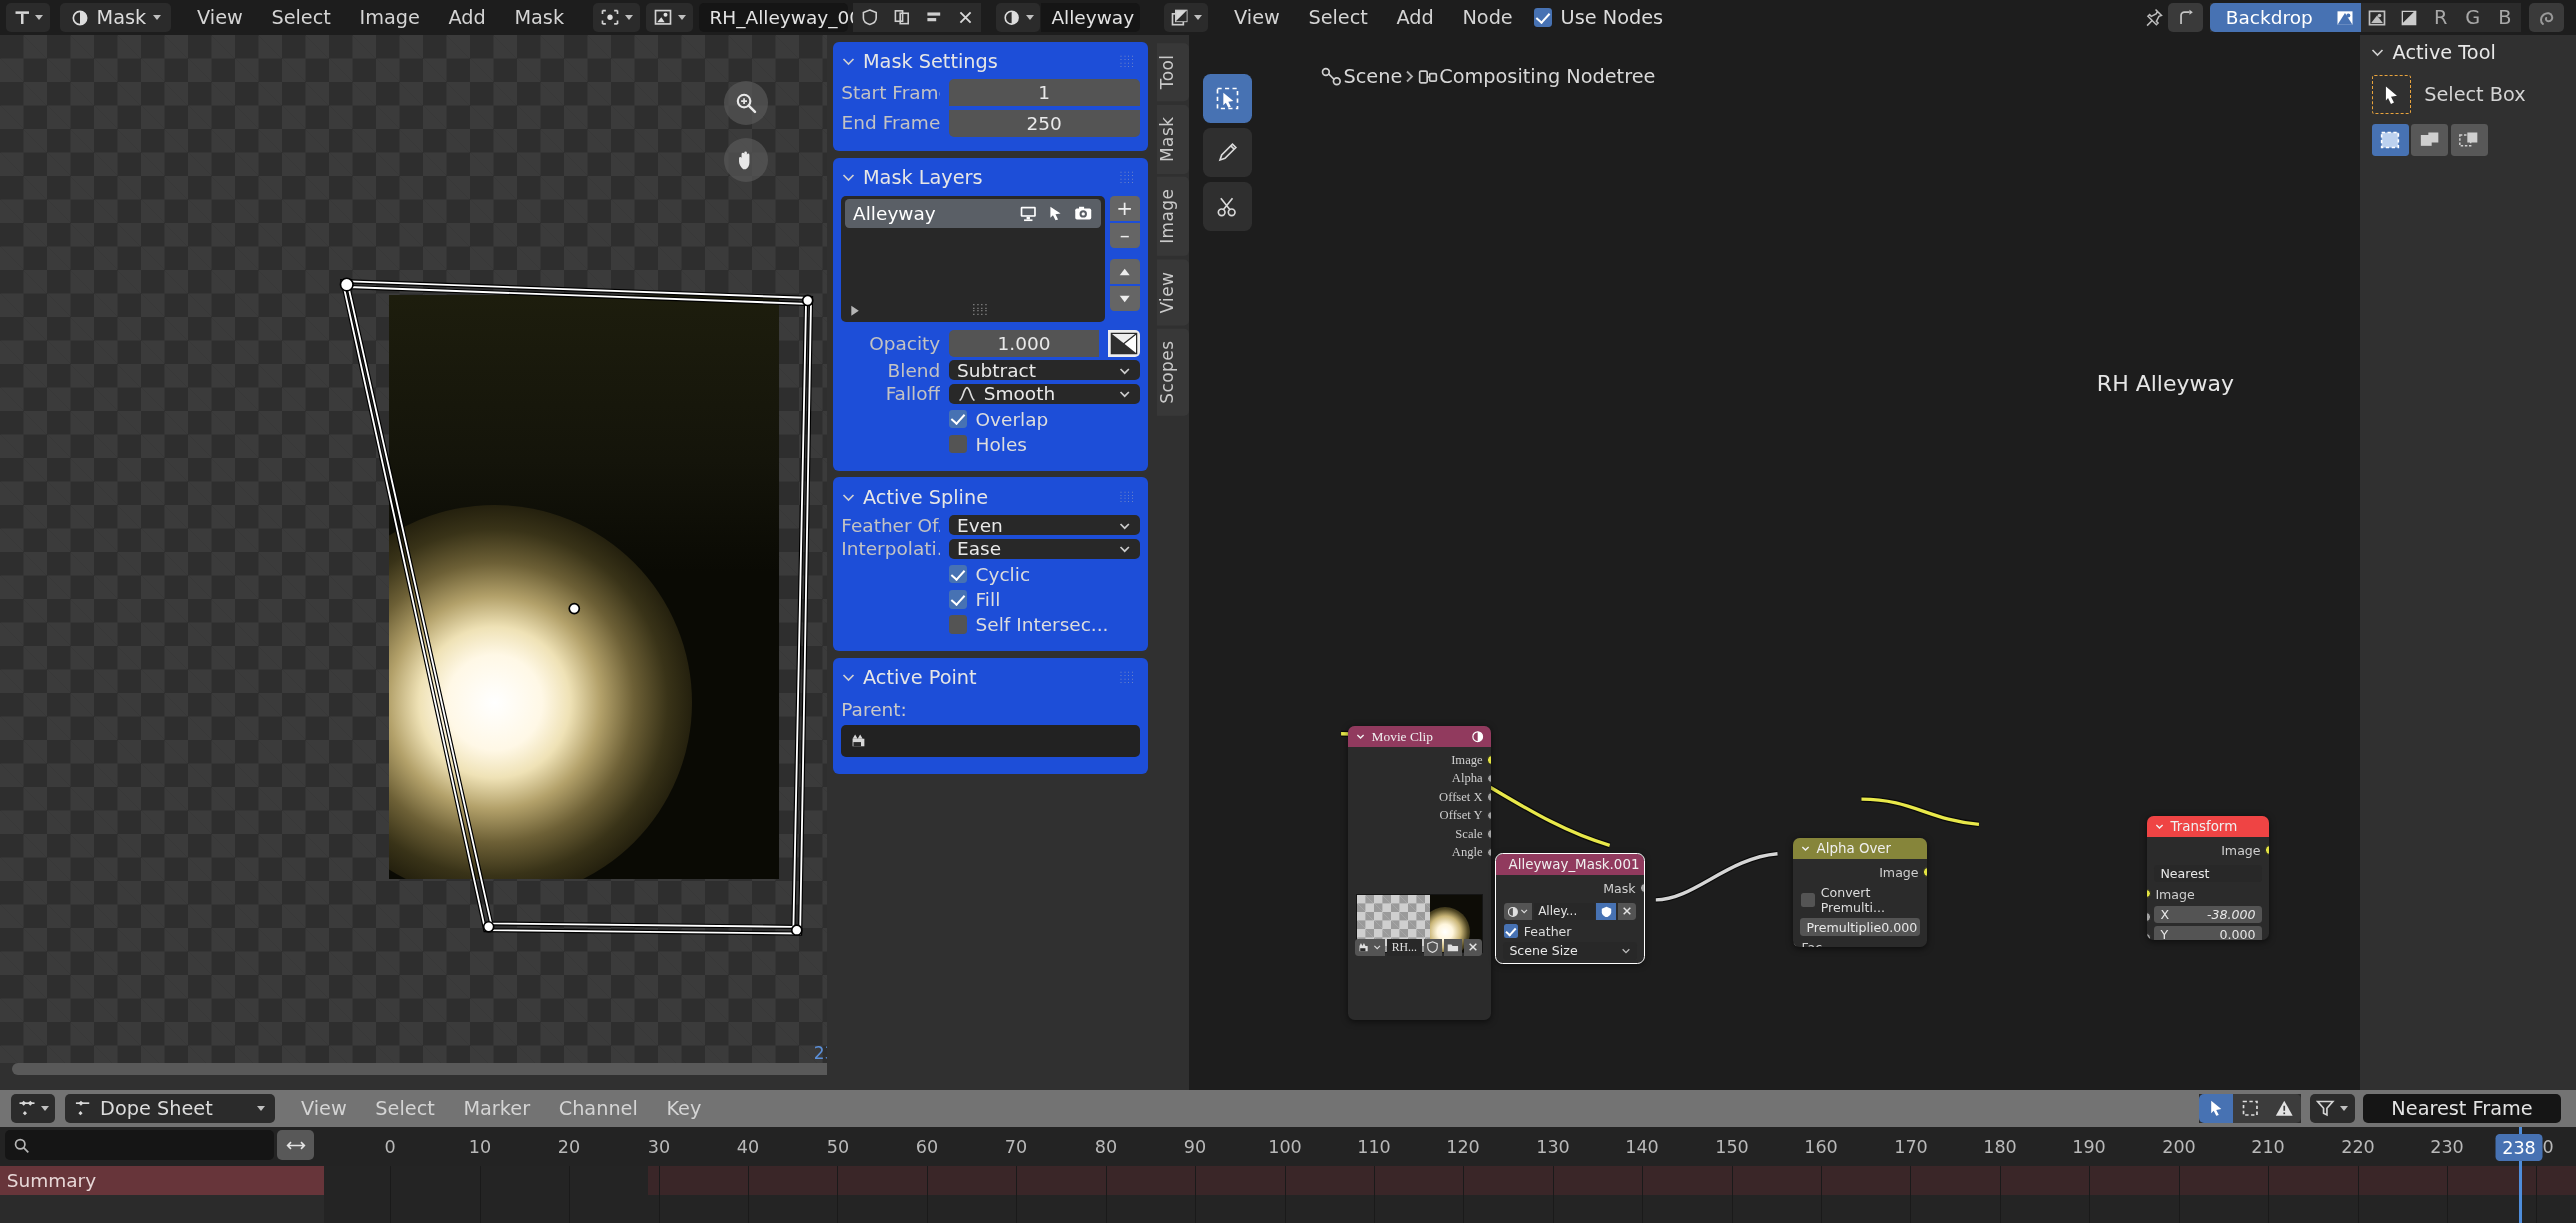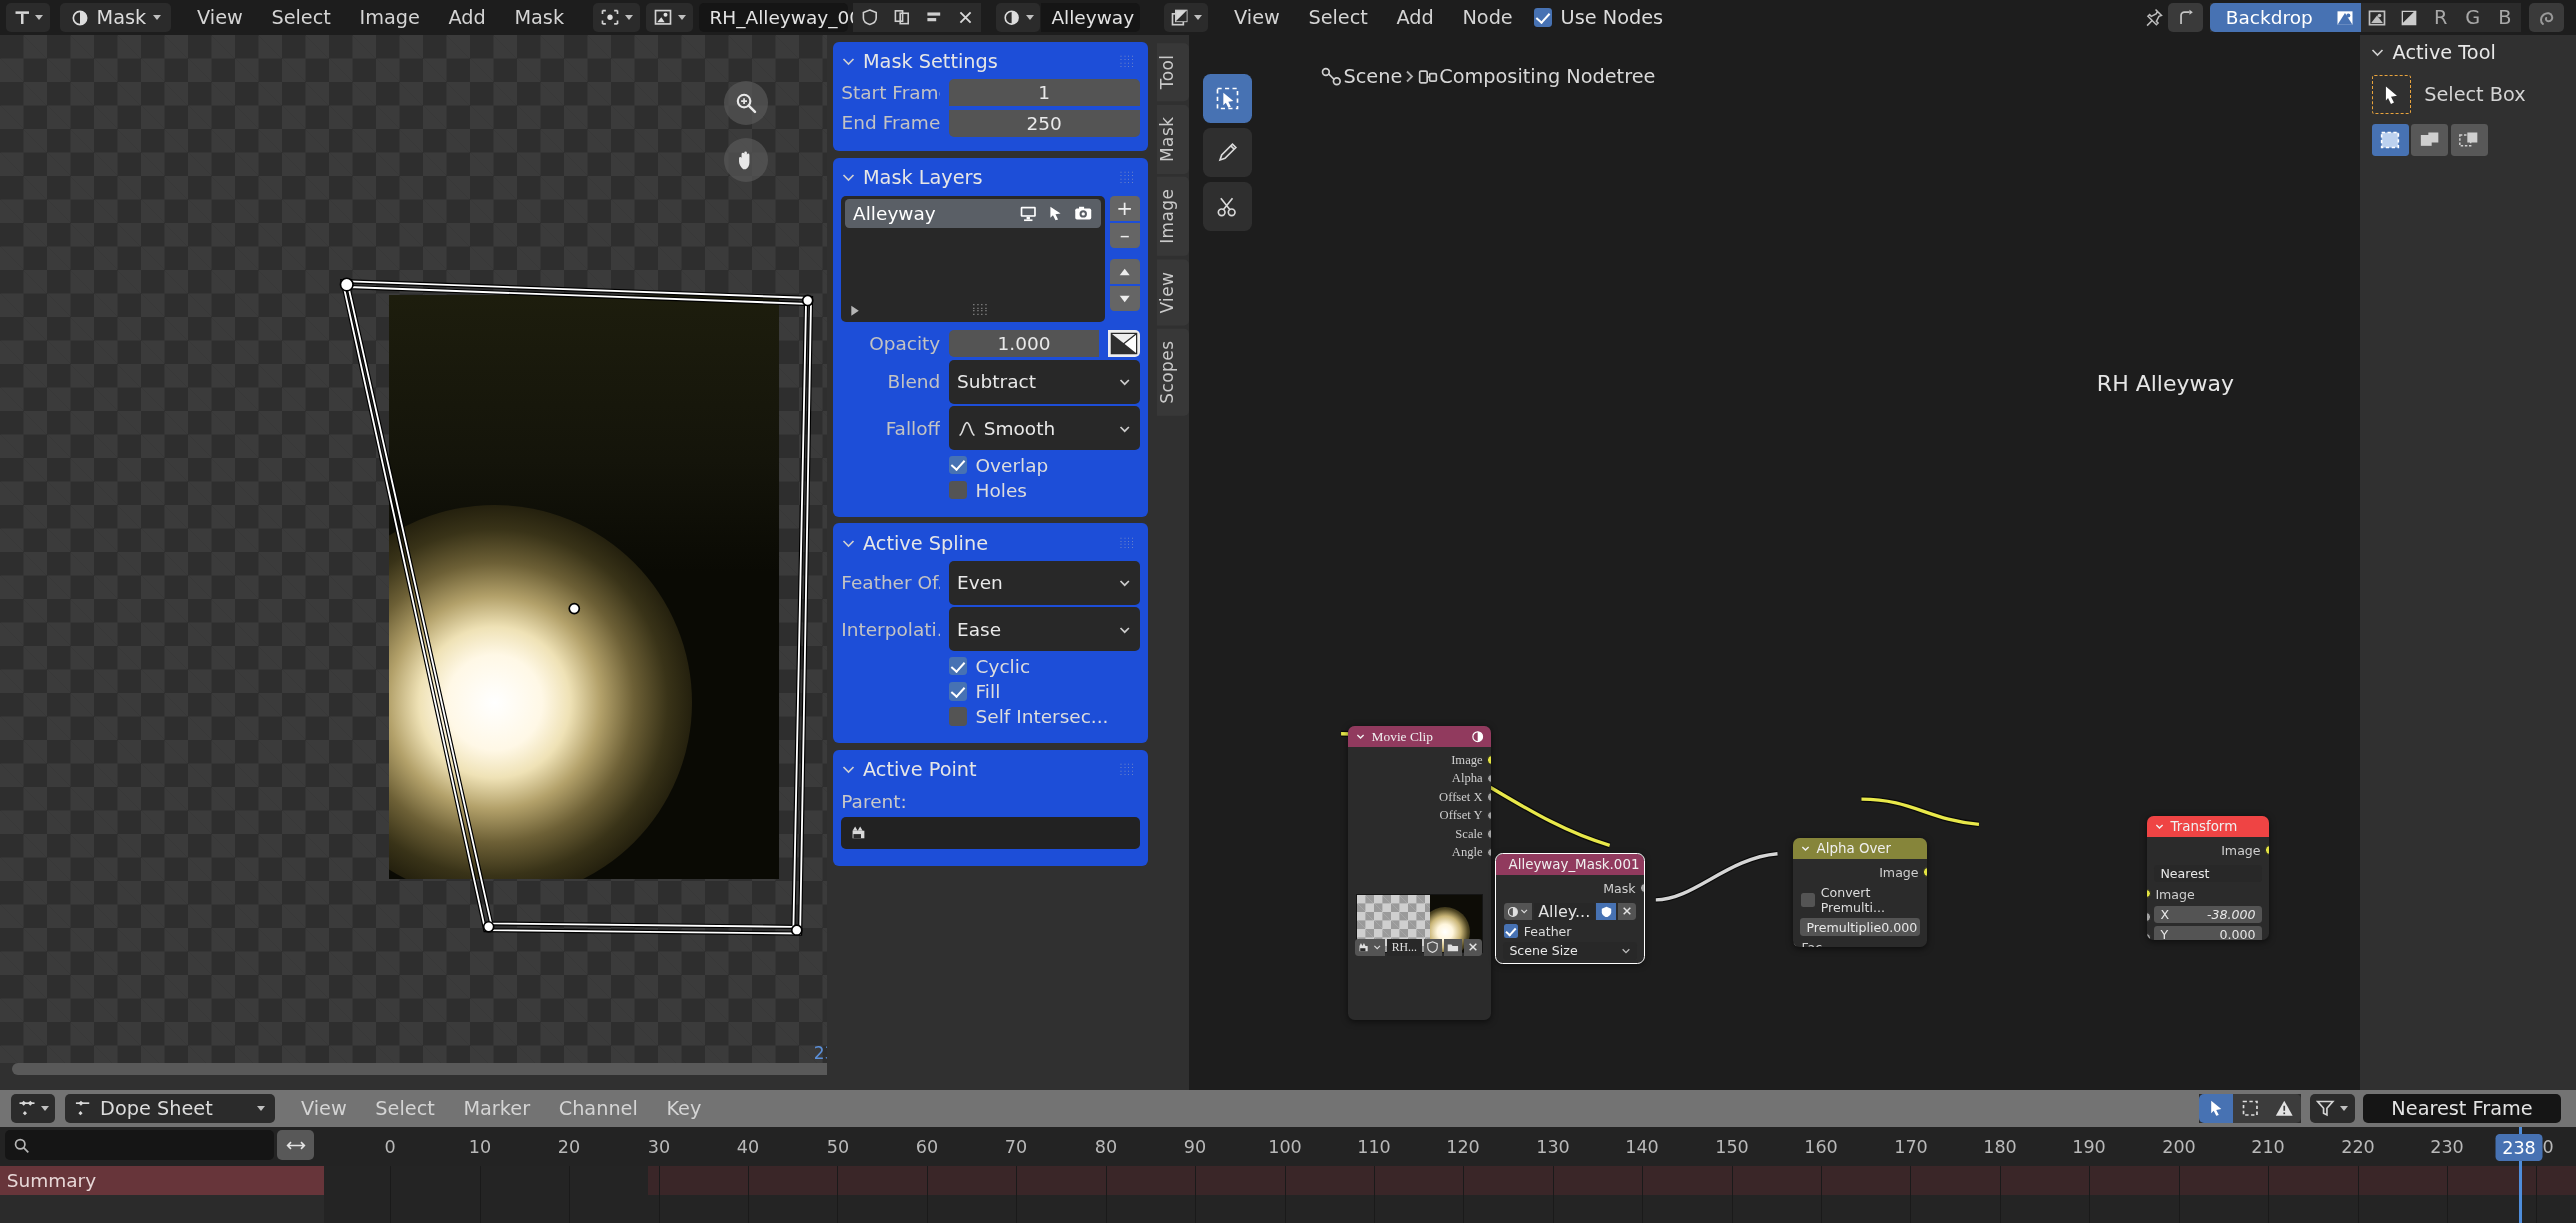--- a/index.html
+++ b/index.html
@@ -56,21 +56,21 @@
   .panel{background:#1d4ed8;border-radius:5.9px;margin:6.7px 5.9px 0 5.9px;padding:5px 0 11.8px 0;}
   .panel-hdr{display:flex;align-items:center;gap:6.7px;height:30px;padding:0 8.4px;}
   .panel-hdr .title{font-size:19.3px;color:#e6e6e6;}
   .dots{margin-left:auto;opacity:.5;color:#bbb;font-size:9.2px;letter-spacing:1.7px;line-height:6.7px;width:20px;}
   .dots b{display:block;font-weight:400;}
   .ctrl{display:flex;align-items:center;margin:2.5px 8.4px;gap:8.4px;}
   .ctrl .lbl{width:99px;text-align:right;color:#c3c3c3;font-size:18.5px;white-space:nowrap;overflow:hidden;}
   .numfield{flex:1;height:27px;background:#545454;display:flex;align-items:center;justify-content:center;color:#e9e9e9;font-size:18.5px;}
   .numfield.top{border-radius:5px 5px 0 0;}
   .numfield.bot{border-radius:0 0 5px 5px;margin-top:1.7px;}
-  .dropdown{flex:1;height:44px;background:#282828;border-radius:5px;display:flex;align-items:center;padding:0 8.4px;gap:6.7px;color:#e9e9e9;font-size:18.5px;}
+  .dropdown{flex:1;height:20px;background:#282828;border-radius:5px;display:flex;align-items:center;padding:0 8.4px;gap:6.7px;color:#e9e9e9;font-size:18.5px;}
   .dropdown .dchev{margin-left:auto;}
   .listbox{margin:3.4px 8.4px;background:#282828;border-radius:5px;height:126px;position:relative;overflow:hidden;}
   .listrow{height:28.5px;margin:3.4px;border-radius:4.2px;background:#5a5f66;display:flex;align-items:center;padding:0 8.4px;gap:8.4px;}
   .listrow .nm{color:#fff;font-size:18.5px;}
   .listrow .ic{margin-left:auto;display:flex;gap:10px;align-items:center;}
   .listfoot{position:absolute;left:6.7px;bottom:5px;right:6.7px;display:flex;align-items:center;}
   .sidebtns{display:flex;flex-direction:column;gap:11.8px;margin-left:5px;}
   .sbtn{width:30px;height:25px;background:#656565;display:flex;align-items:center;justify-content:center;color:#ececec;font-size:20px;}
   .chk-ctrl{display:flex;align-items:center;margin:4.2px 8.4px;gap:8.4px;}
   .chk-ctrl .sp{width:99px;}
@@ -694,21 +694,21 @@
       <div style="display:flex;align-items:center;gap:1.7px;margin:5px 7.6px 3.4px 7.6px;">
         <span style="height:17.6px;background:#545454;border-radius:3.4px 0 0 3.4px;display:flex;align-items:center;padding:0 3.4px;gap:1.7px;">
           <svg width="11.8" height="11.8" viewBox="0 0 16 16">
               <circle cx="8" cy="8" r="6" fill="none" stroke="#e0e0e0" stroke-width="1.6"></circle>
               <path d="M8 2 a6 6 0 0 1 0 12z" fill="#e0e0e0"></path>
             </svg>
           <svg width="8.4" height="8.4" viewBox="0 0 12 12">
               <path d="M2 4 L6 8 L10 4" fill="none" stroke="#ddd" stroke-width="1.6"></path>
             </svg>
         </span>
-        <span style="flex:1;height:17.6px;background:#282828;display:flex;align-items:center;padding:0 4.2px;font-size:16px;color:#e2e2e2;">Alley...</span>
+        <span style="flex:1;height:17.6px;background:#282828;display:flex;align-items:center;padding:0 4.2px;font-size:12px;color:#e2e2e2;">Alley...</span>
         <span style="height:17.6px;width:20px;background:#4772b3;display:flex;align-items:center;justify-content:center;">
             <svg width="11" height="11.8" viewBox="0 0 14 15">
               <path d="M7 1 L13 3.5 v4.5 c0 3-3 5.5-6 6.5 -3-1-6-3.5-6-6.5V3.5z" fill="#fff"></path>
             </svg>
           </span>
         <span style="height:17.6px;width:18.5px;background:#545454;border-radius:0 3.4px 3.4px 0;display:flex;align-items:center;justify-content:center;">
             <svg width="10" height="10" viewBox="0 0 12 12">
               <path d="M2 2 L10 10 M10 2 L2 10" stroke="#e4e4e4" stroke-width="1.8"></path>
             </svg>
           </span>

